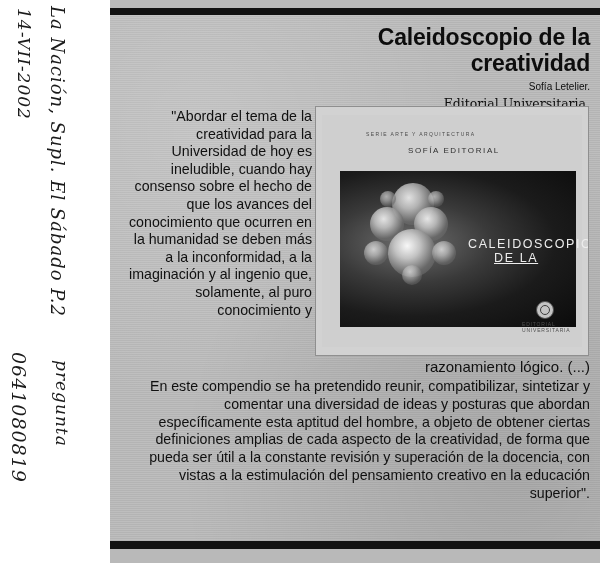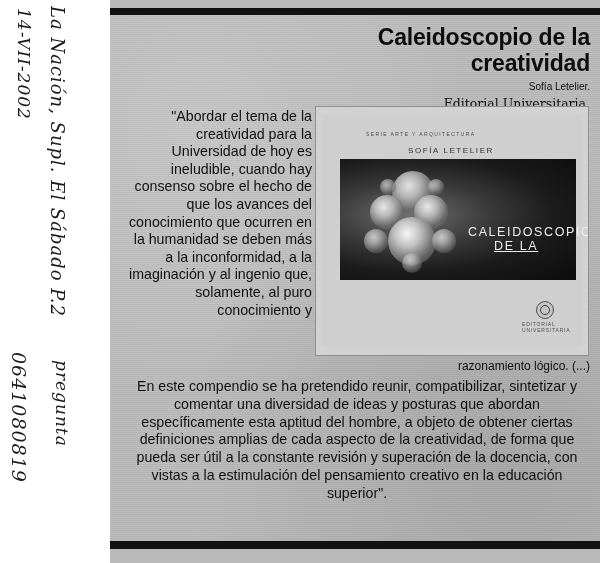--- a/index.html
+++ b/index.html
@@ -208,23 +208,23 @@
     left: 86px;
     top: 31px;
     font-size: 8px;
     letter-spacing: 1.6px;
     color: #2e2e2e;
     font-family: "Liberation Sans", sans-serif;
   }
   .cover-dark {
     position: absolute;
     left: 18px;
-    top: 44px;
+    top: 56px;
     width: 236px;
-    height: 121px;
+    height: 156px;
     background:
       radial-gradient(ellipse at 30% 46%, #6e6e6e 0%, #3a3a3a 34%, #1b1b1b 62%, #0b0b0b 100%);
   }
   .fractal {
     position: absolute;
     left: 22px;
     top: 10px;
     width: 108px;
     height: 108px;
   }
@@ -277,31 +277,31 @@
     font-family: "Liberation Sans", sans-serif;
   }
 
   
   .body-tail {
     position: absolute;
     left: 205px;
     top: 358px;
     width: 275px;
     text-align: right;
-    font-size: 12px;
+    font-size: 15px;
     line-height: 17.6px;
     color: #101010;
     font-family: "Liberation Sans", sans-serif;
   }
   .body-main {
     position: absolute;
     left: 14px;
     top: 378px;
     width: 466px;
-    text-align: center;
+    text-align: right;
     font-size: 14.2px;
     line-height: 17.8px;
     color: #101010;
     font-family: "Liberation Sans", sans-serif;
   }
 </style>
 </head>
 <body>
 
 <div id="page">
@@ -324,21 +324,21 @@
         <div class="title">Caleidoscopio de la creatividad</div>
         <div class="author">Sofía Letelier.</div>
         <div class="publisher">Editorial Universitaria.</div>
       </div>
 
       <div class="pullquote">"Abordar el tema de la creatividad para la Universidad de hoy es ineludible, cuando hay consenso sobre el hecho de que los avances del conocimiento que ocurren en la humanidad se deben más a la inconformidad, a la imaginación y al ingenio que, solamente, al puro conocimiento y</div>
 
       <div class="cover">
         <div class="cover-inner">
           <div class="cover-imprint-top">SERIE ARTE Y ARQUITECTURA</div>
-          <div class="cover-author">SOFÍA LETELIER</div>
+          <div class="cover-author">SOFÍA EDITORIAL</div>
           <div class="cover-dark">
             <div class="fractal">
               <i style="left:30px; top:2px;  width:42px; height:42px;"></i>
               <i style="left:8px;  top:26px; width:34px; height:34px;"></i>
               <i style="left:52px; top:26px; width:34px; height:34px;"></i>
               <i style="left:26px; top:48px; width:48px; height:48px; opacity:.95;"></i>
               <i style="left:2px;  top:60px; width:24px; height:24px; opacity:.7;"></i>
               <i style="left:70px; top:60px; width:24px; height:24px; opacity:.7;"></i>
               <i style="left:40px; top:84px; width:20px; height:20px; opacity:.6;"></i>
               <i style="left:18px; top:10px; width:16px; height:16px; opacity:.6;"></i>

